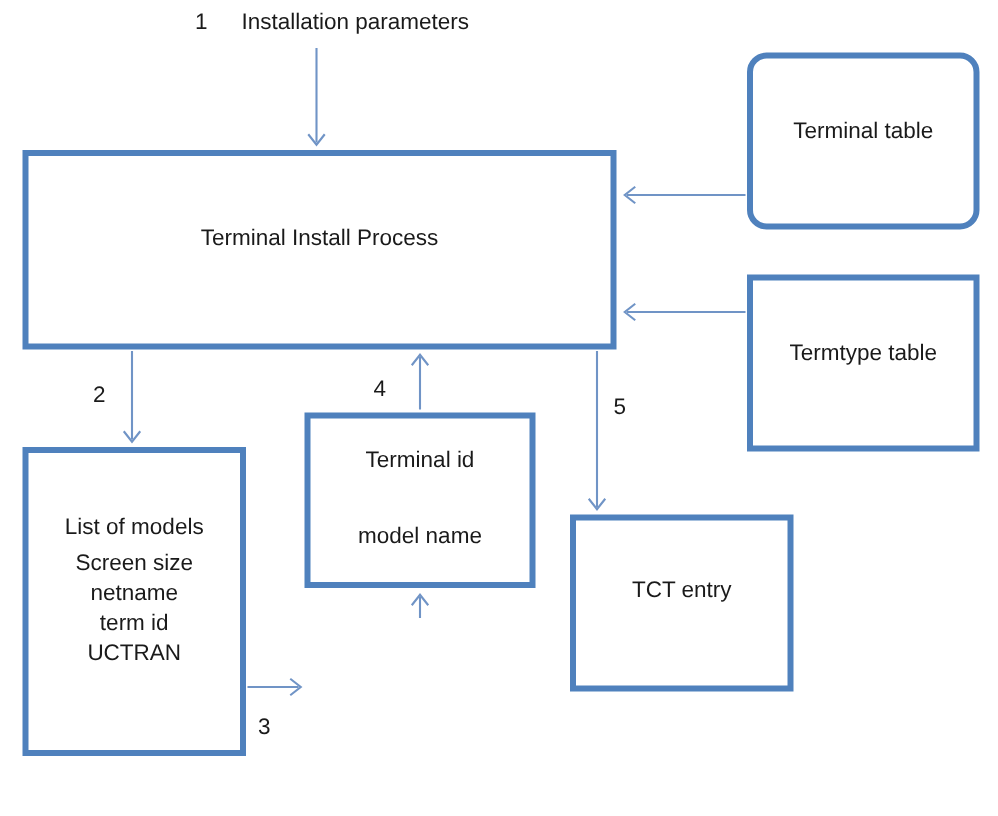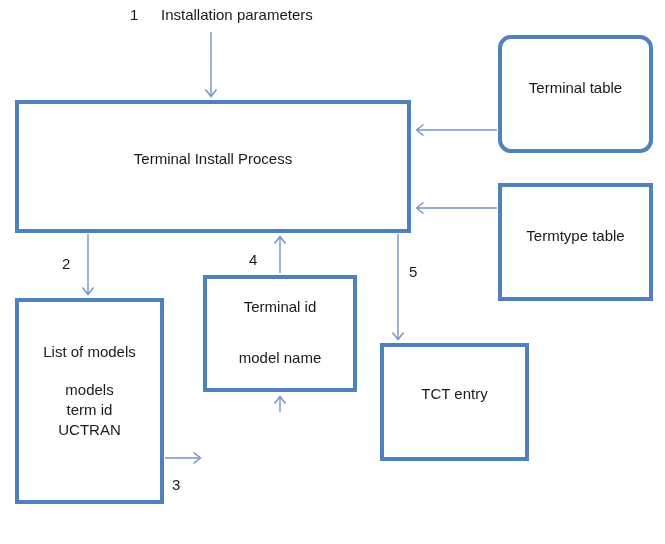--- a/index.html
+++ b/index.html
@@ -31,21 +31,21 @@
     line-height: 20px;
     color: var(--text);
   }
   .box-main        { left: 15px;  top: 100px; width: 396px; height: 133px; padding-bottom: 16px; }
   .box-terminal-table { left: 498px; top: 35px;  width: 155px; height: 118px; padding-bottom: 12px; border-radius: 13px; }
   .box-termtype-table { left: 498px; top: 183px; width: 155px; height: 118px; padding-bottom: 12px; }
   .box-list-models { left: 15px;  top: 298px; width: 149px; height: 206px; justify-content: flex-start; padding-top: 40px; }
   .box-terminal-id { left: 203px; top: 275px; width: 154px; height: 117px; line-height: 23px; padding-bottom: 4px; gap: 28px; }
   .box-acp         { left: 203px; top: 413px; width: 151px; height: 118px; padding-bottom: 14px; }
   .box-tct         { left: 380px; top: 343px; width: 149px; height: 118px; padding-bottom: 16px; }
-  .list-title { margin-bottom: 18px; }
+  .list-title { margin-bottom: 4px; }
   .num-label, .text-label {
     position: absolute;
     font-size: 15px;
     color: var(--text);
     white-space: nowrap;
   }
   .n1 { left: 130px; top: 6px; }
   .lbl-install { left: 161px; top: 6px; }
   .n2 { left: 62px;  top: 255px; }
   .n3 { left: 172px; top: 476px; }
@@ -125,21 +125,22 @@
   <div class="box box-terminal-table">
     <span>Terminal table</span>
   </div>
 
   <div class="box box-termtype-table">
     <span>Termtype table</span>
   </div>
 
   <div class="box box-list-models">
     <div class="list-title">List of models</div>
-    <div>models</div>
+    <div>Screen size</div>
+    <div>netname</div>
     <div>term id</div>
     <div>UCTRAN</div>
   </div>
 
   <div class="box box-terminal-id">
     <div>Terminal id</div>
     <div>model name</div>
   </div>
 
 

